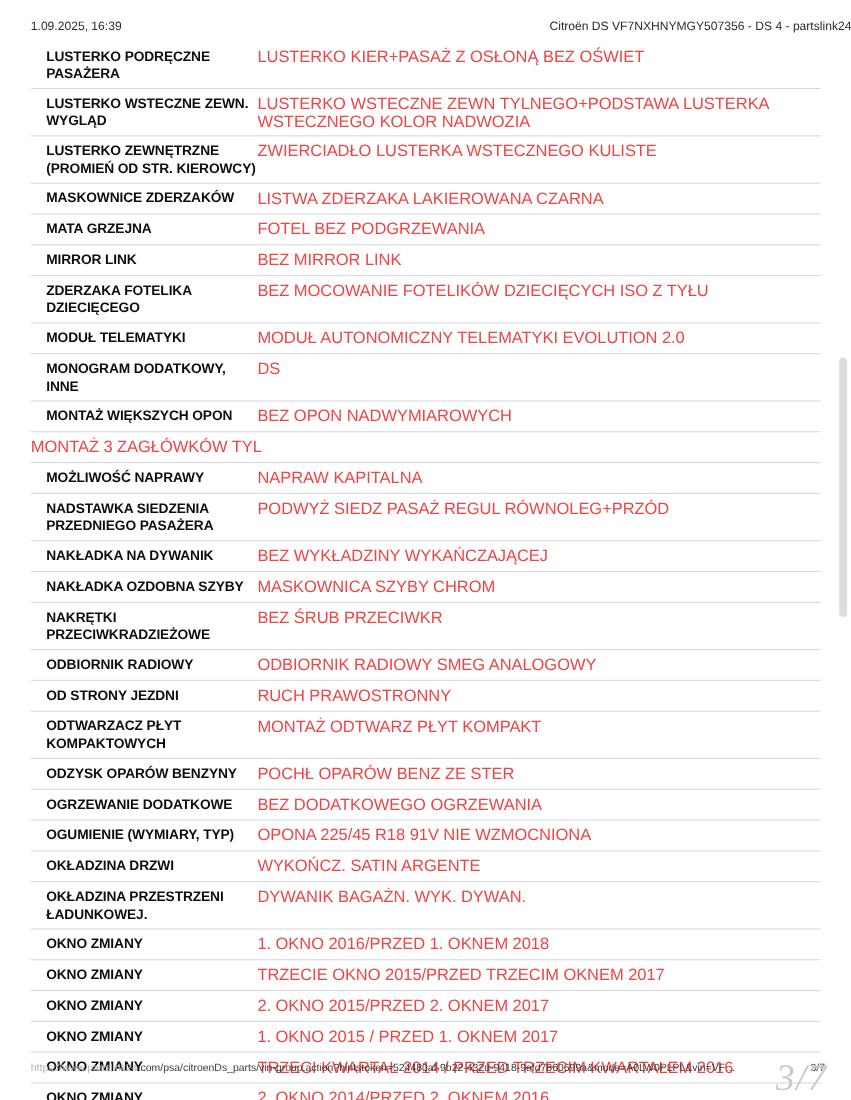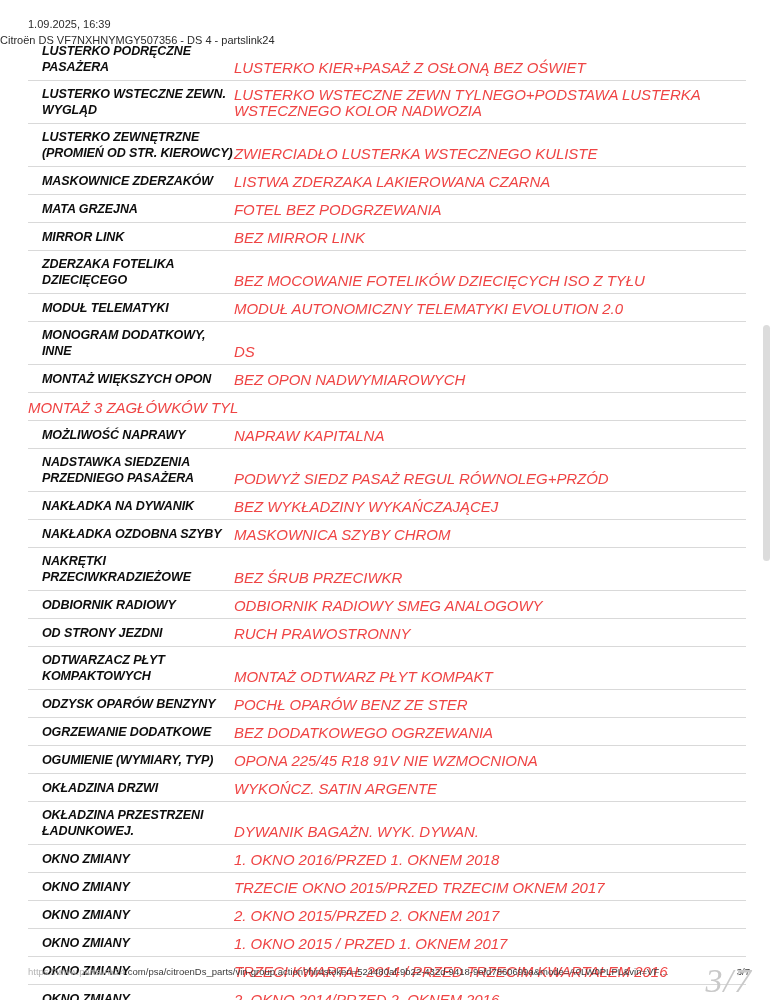--- a/index.html
+++ b/index.html
@@ -37,39 +37,37 @@
     position: absolute;
     left: 28px;
     top: 0;
     white-space: nowrap;
   }
   .print-header .ph-title {
     position: absolute;
     left: 0;
     right: 0;
     top: 0;
-    text-align: left;
+    text-align: right;
     white-space: nowrap;
-    margin-top: 16px;
   }
 
   
   .spec-table {
     position: absolute;
     top: 38px;
     left: 28px;
     width: 718px;
   }
   .spec-row {
     display: flex;
-    align-items: flex-end;
+    align-items: flex-start;
     border-top: 1px solid #d9d9d9;
     padding: 6px 0 5px 0;
     min-height: 16px;
-    font-style: italic;
   }
   .spec-row.first {
     border-top: none;
   }
   .spec-label {
     flex: 0 0 206px;
     width: 206px;
     padding-left: 14px;
     box-sizing: border-box;
     font-weight: bold;

